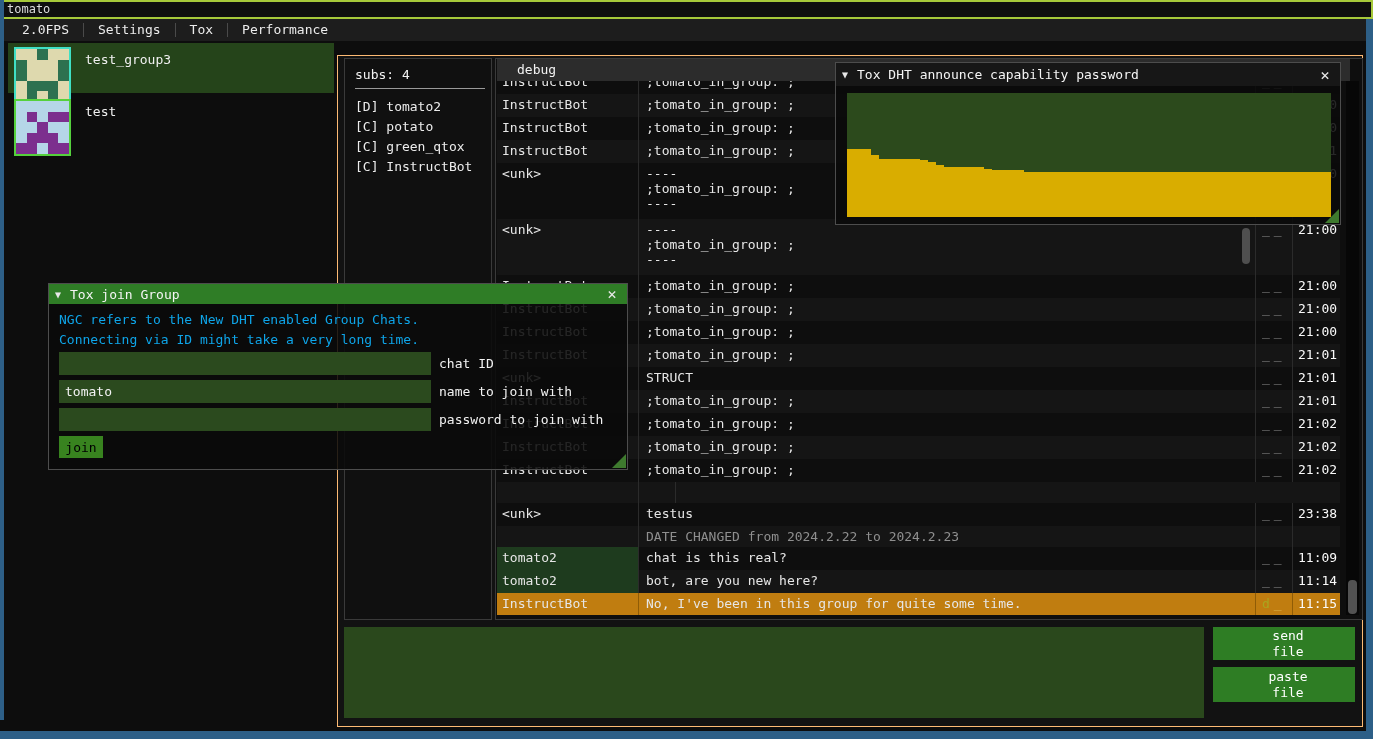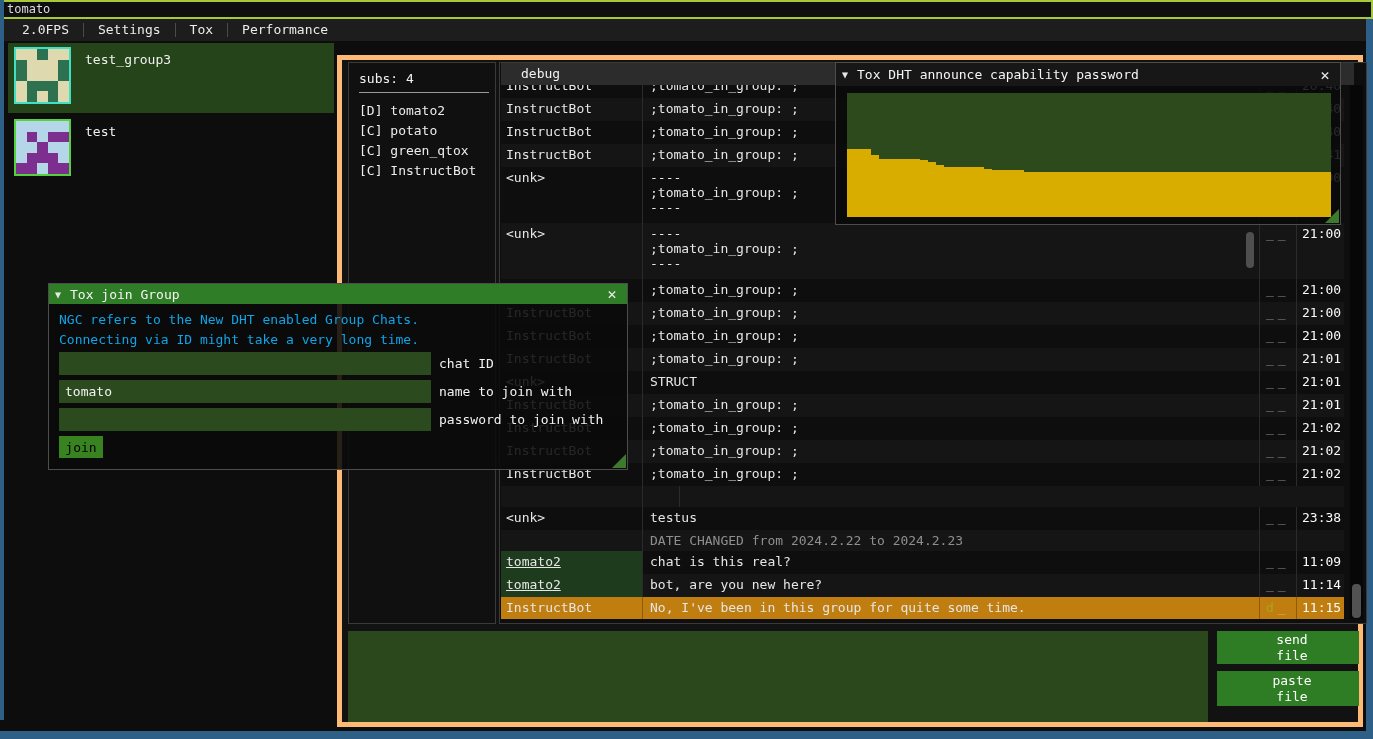--- a/index.html
+++ b/index.html
@@ -22,31 +22,31 @@
   .edge-bottom{ left:0; top:731px; width:1373px; height:8px; }
   
   .menubar {
     position:absolute; left:4px; top:19px; width:1362px; height:22px;
     background:#1d1d1d; display:flex; align-items:center; padding-left:4px;
   }
   .menu-item { padding:0 14px; color:#ececec; line-height:22px; }
   .menu-sep { width:1px; height:14px; background:#4a4a4a; }
   
   .sidebar { position:absolute; left:4px; top:41px; width:333px; height:690px; background:#0d0d0d; }
-  .group-row { position:relative; margin:2px 3px 2px 4px; height:70px; display:flex; }
+  .group-row { position:relative; margin:2px 3px 2px 4px; height:50px; display:flex; }
   .group-row.selected { background:#25441a; }
   .group-avatar {
     width:57px; height:57px; margin:4px 0 0 6px; flex:none;
     display:grid; grid-template-columns:repeat(5,1fr); grid-template-rows:repeat(5,1fr);
   }
   .group-label { margin:9px 0 0 14px; color:#f0f0f0; }
   
   .main-window {
     position:absolute; left:337px; top:55px; width:1026px; height:672px;
-    background:#121212; border:5px solid #fdba74;
+    background:#121212; border:1px solid #fdba74;
   }
   .subs-panel {
     position:absolute; left:6px; top:2px; width:148px; height:562px;
     border:1px solid #3a3a3a; background:#101010; padding:8px 0 0 10px;
   }
   .subs-title { color:#f2f2f2; margin-bottom:6px; }
   .subs-sep { height:1px; background:#9a9a9a; margin:4px 6px 8px 0; }
   .member { line-height:20px; white-space:pre; color:#ececec; }
   
   .chat-panel {
@@ -64,21 +64,21 @@
   .cell { overflow:hidden; white-space:pre; }
   .c-name { width:142px; padding:3px 0 0 5px; border-right:1px solid #2b2b2b; }
   .c-msg  { width:617px; padding:3px 0 0 7px; border-right:1px solid #2b2b2b; }
   .c-flag { width:37px;  padding:3px 0 0 6px; border-right:1px solid #2b2b2b; color:#9a9a9a; letter-spacing:4px; }
   .c-time { width:47px;  padding:3px 0 0 5px; color:#fafafa; }
   .row-s  { height:23px; }
   .row-m  { height:56px; }
   .row-d  { height:21px; }
   .row-hl { height:24px; background:#c07d10 !important; }
   .row-hl .c-name, .row-hl .c-msg, .row-hl .c-flag { border-right-color:#8f5c06; }
-  .name-green { background:#1e3b1e;text-decoration:underline; }
+  .name-green { background:#1e3b1e; }
   .date-text { color:#8f8f8f; }
   .flag-d { color:#a9a520; }
   .flag-u { color:#8f8f8f; }
   .row-hl .flag-u { color:#dcb24d; }
   .inner-thumb { position:absolute; left:746px; top:169px; width:8px; height:36px; border-radius:4px; background:#4f4f4f; z-index:4; }
   .scroll-track { position:absolute; left:850px; top:22px; width:13px; height:534px; background:#070707; }
   .scroll-thumb { position:absolute; left:2px; top:499px; width:9px; height:34px; border-radius:4px; background:#525252; }
   
   .composer {
     position:absolute; left:6px; top:571px; width:860px; height:91px;

